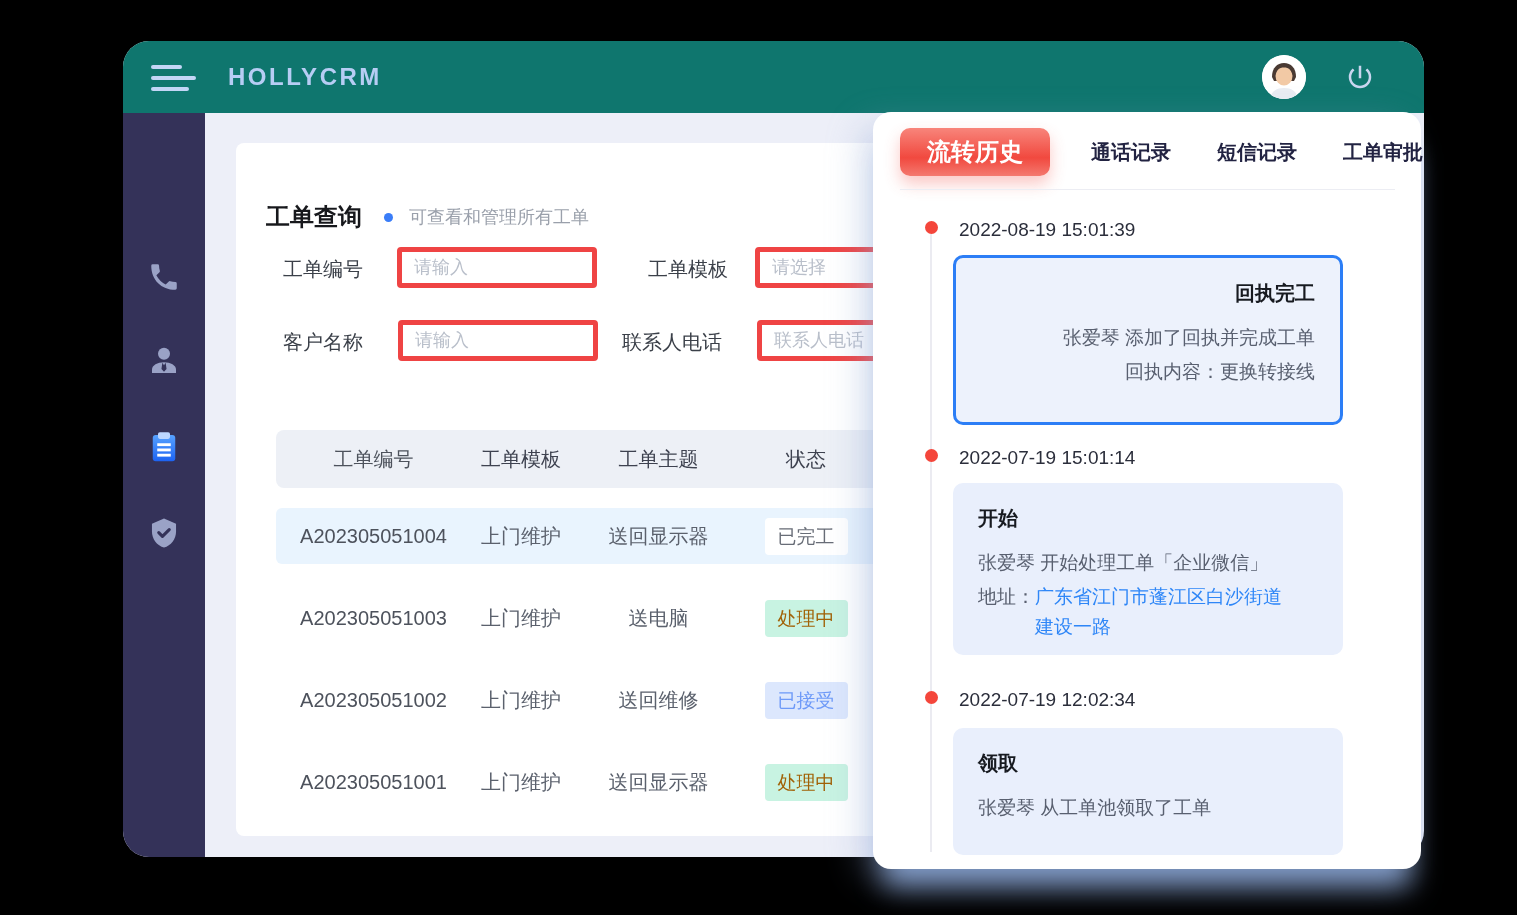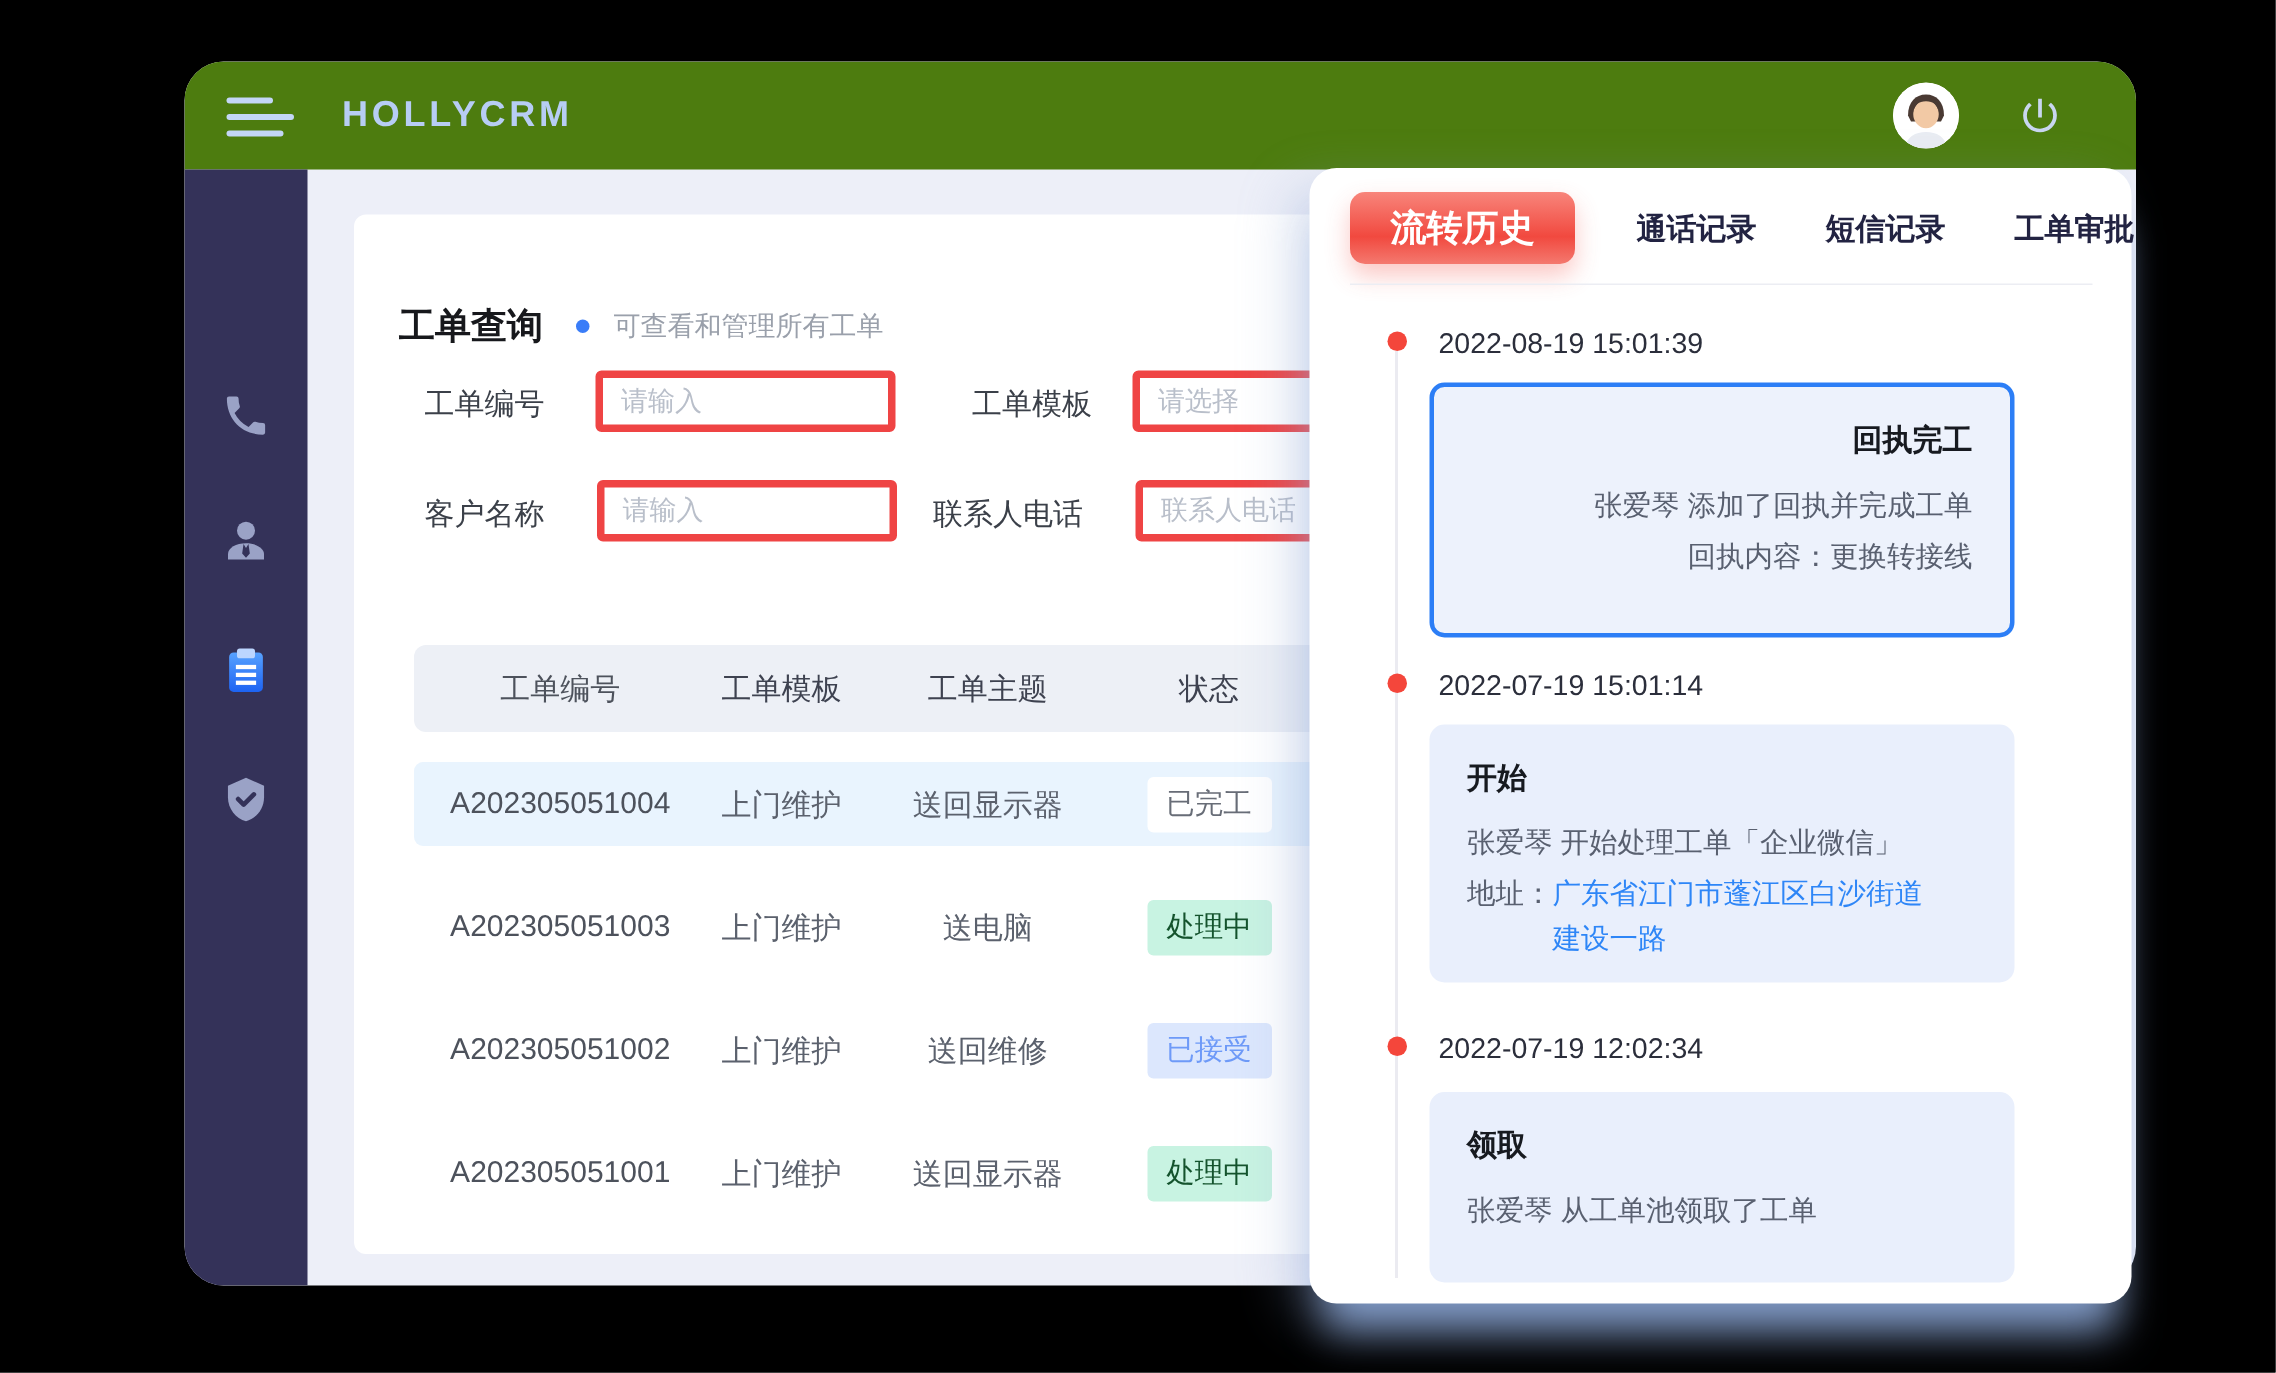--- a/index.html
+++ b/index.html
@@ -2,21 +2,21 @@
 <html><head>
 <meta charset="utf-8">
 <style>
   * { margin:0; padding:0; box-sizing:border-box; }
   html,body { width:1517px; height:915px; background:#000; overflow:hidden;
               font-family:"Liberation Sans","DejaVu Sans",sans-serif; }
 
   
   .window { position:absolute; left:123px; top:41px; width:1301px; height:816px;
             background:#edeff8; border-radius:26px; overflow:hidden; }
-  .header { position:absolute; left:0; top:0; width:100%; height:72px; background:#4d7c0f; }
+  .header { position:absolute; left:0; top:0; width:100%; height:72px; background:#0f766e; }
   .hamburger { position:absolute; left:28px; top:24px; width:46px; height:26px; cursor:pointer; }
   .hamburger span { display:block; height:4px; border-radius:2px; background:#c3d6f6; margin-bottom:7px; }
   .hamburger span:nth-child(1){ width:31px; }
   .hamburger span:nth-child(2){ width:45px; }
   .hamburger span:nth-child(3){ width:38px; }
   .brand { position:absolute; left:105px; top:22px; font-size:24px; font-weight:800;
            letter-spacing:2.5px; color:#b7cdf4; }
   .avatar { position:absolute; left:1139px; top:14px; width:44px; height:44px;
             border-radius:50%; background:#fff; overflow:hidden; }
   .power { position:absolute; left:1222px; top:21px; width:30px; height:30px; }
@@ -46,21 +46,21 @@
   .tbody { position:absolute; left:40px; top:365px; width:1080px; }
   .trow { display:flex; align-items:center; height:56px; margin-bottom:26px;
           border-radius:6px; font-size:20px; color:#5b616d; cursor:pointer; }
   .trow.selected { background:#e9f4fe; }
   .c1{ width:195px; text-align:center; color:#4d525c; }
   .c2{ width:100px; text-align:center; }
   .c3{ width:175px; text-align:center; }
   .c4{ width:120px; text-align:center; }
   .badge { display:inline-block; font-size:19px; line-height:1; padding:9px 13px; border-radius:4px; }
   .badge.done       { background:#ffffff; color:#686d77; }
-  .badge.processing { background:#c8f3e2; color:#14532d; }
+  .badge.processing { background:#c8f3e2; color:#a16207; }
   .badge.accepted   { background:#dce7fd; color:#6e9af8; }
 
   
   .panel { position:absolute; left:873px; top:112px; width:548px; height:757px;
            background:#fff; border-radius:18px;
            box-shadow:0 28px 28px -10px rgba(146,175,224,.85), -14px 10px 34px rgba(140,160,210,.28); }
   .tabs { position:absolute; left:27px; top:16px; height:48px; display:flex; align-items:center;text-align:center; }
   .tab { font-size:20px; font-weight:600; color:#222342; padding:0 23px; cursor:pointer; white-space:nowrap; }
   .tab.active { display:flex; align-items:center; justify-content:center;
                 width:150px; height:48px; padding:0; margin-right:18px; border-radius:10px;

